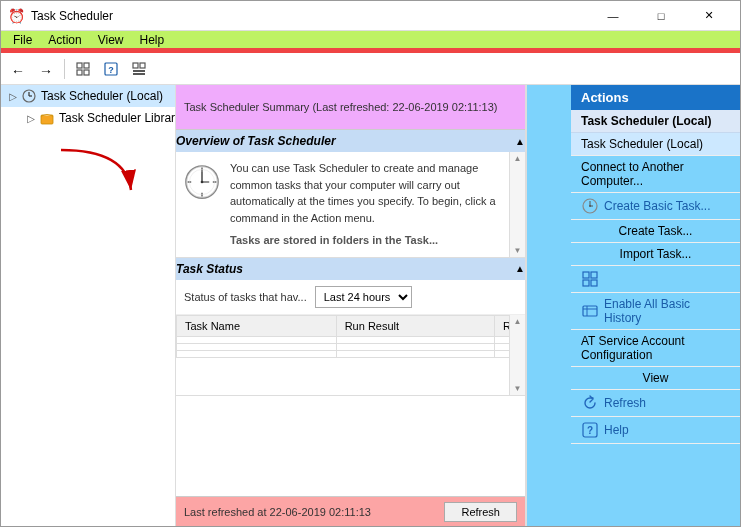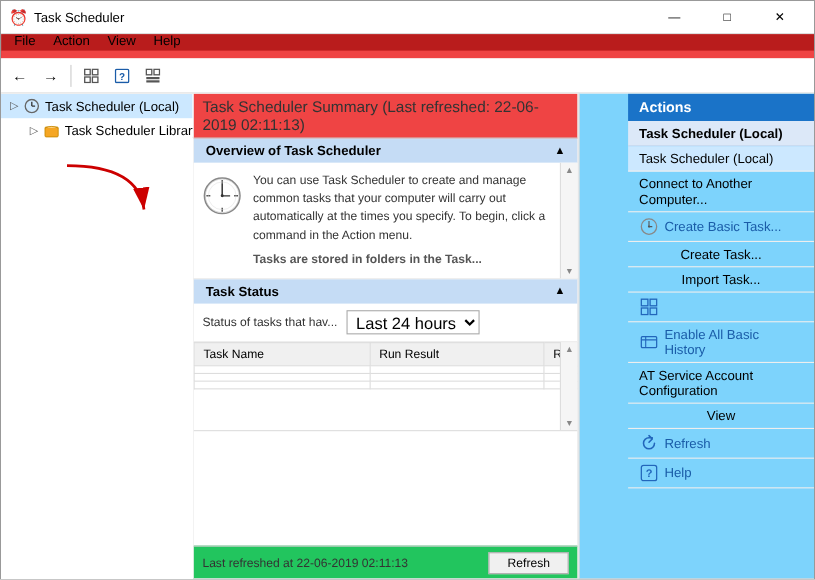--- a/index.html
+++ b/index.html
@@ -57,25 +57,25 @@
       background: transparent;
       cursor: pointer;
       font-size: 11px;
       display: flex;
       align-items: center;
       justify-content: center;
     }
 
     
     .menu-bar {
-      background: #b91c1c;
+      background: #bef264;
       height: 22px;
       display: flex;
-      align-items: flex-end;
-      border-bottom: 7px solid #ef4444;
+      align-items: flex-start;
+      border-bottom: 5px solid #ef4444;
       padding: 0 4px;
       flex-shrink: 0;
     }
     .menu-item {
       padding: 2px 8px;
       cursor: pointer;
       font-size: 12px;
     }
 
     
@@ -157,42 +157,43 @@
     .center-panel {
       flex: 1;
       background: #fff;
       overflow-y: auto;
       border-right: 1px solid #ddd;
       display: flex;
       flex-direction: column;
       position: relative;
     }
     .center-header {
-      background: #ef4444;
-      padding: 4px 8px;
-      font-size: 14px;
+      background: #f0abfc;
+      padding: 16px 8px;
+      font-size: 11px;
       color: #333;
       border-bottom: 1px solid #ccc;
       flex-shrink: 0;
     }
 
     
     .section {
       border-bottom: 1px solid #ddd;
       flex-shrink: 0;
     }
     .section-header {
       background: #c5dcf5;
-      padding: 4px 11px;
+      padding: 4px 0;
       font-size: 12px;
       font-weight: 600;
       display: flex;
       align-items: center;
       justify-content: space-between;
       cursor: pointer;
+      font-style: italic;
     }
     .section-header .chevron {
       font-size: 10px;
     }
     .section-body {
       padding: 8px;
       background: #fff;
       position: relative;
     }
     .overview-content {
@@ -214,21 +215,21 @@
       display: flex;
       align-items: center;
       padding: 6px 8px;
       gap: 8px;
       border-bottom: 1px solid #eee;
     }
     .status-filter-label { font-size: 11px; color: #333; }
     .status-select {
       border: 1px solid #aaa;
       padding: 2px 4px;
-      font-size: 15px;
+      font-size: 11px;
       background: #fff;
       cursor: pointer;
       height: 22px;
     }
     .status-summary {
       padding: 6px 8px;
       font-size: 11px;
       color: #333;
       border-bottom: 1px solid #eee;
     }
@@ -252,21 +253,21 @@
       padding: 3px 8px;
     }
 
     
     .bottom-bar {
       display: flex;
       align-items: center;
       justify-content: space-between;
       padding: 4px 8px;
       border-top: 1px solid #ccc;
-      background: #22c55e;
+      background: #fca5a5;
       flex-shrink: 0;
       height: 30px;
     }
     .bottom-bar-text { font-size: 11px; color: #333; }
     .refresh-btn {
       padding: 3px 16px;
       border: 1px solid #aaa;
       background: #f0f0f0;
       cursor: pointer;
       font-size: 11px;

